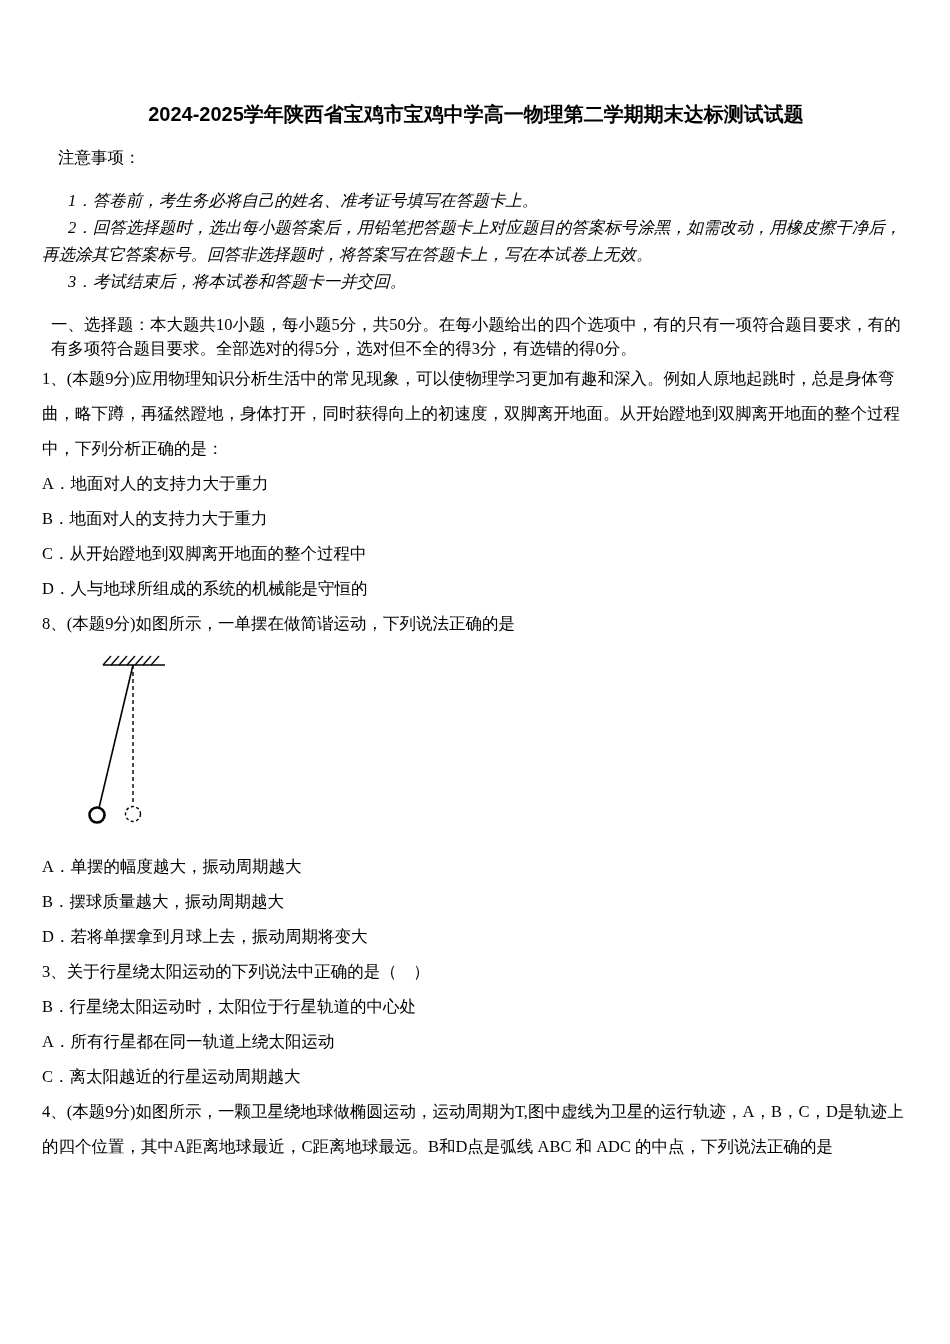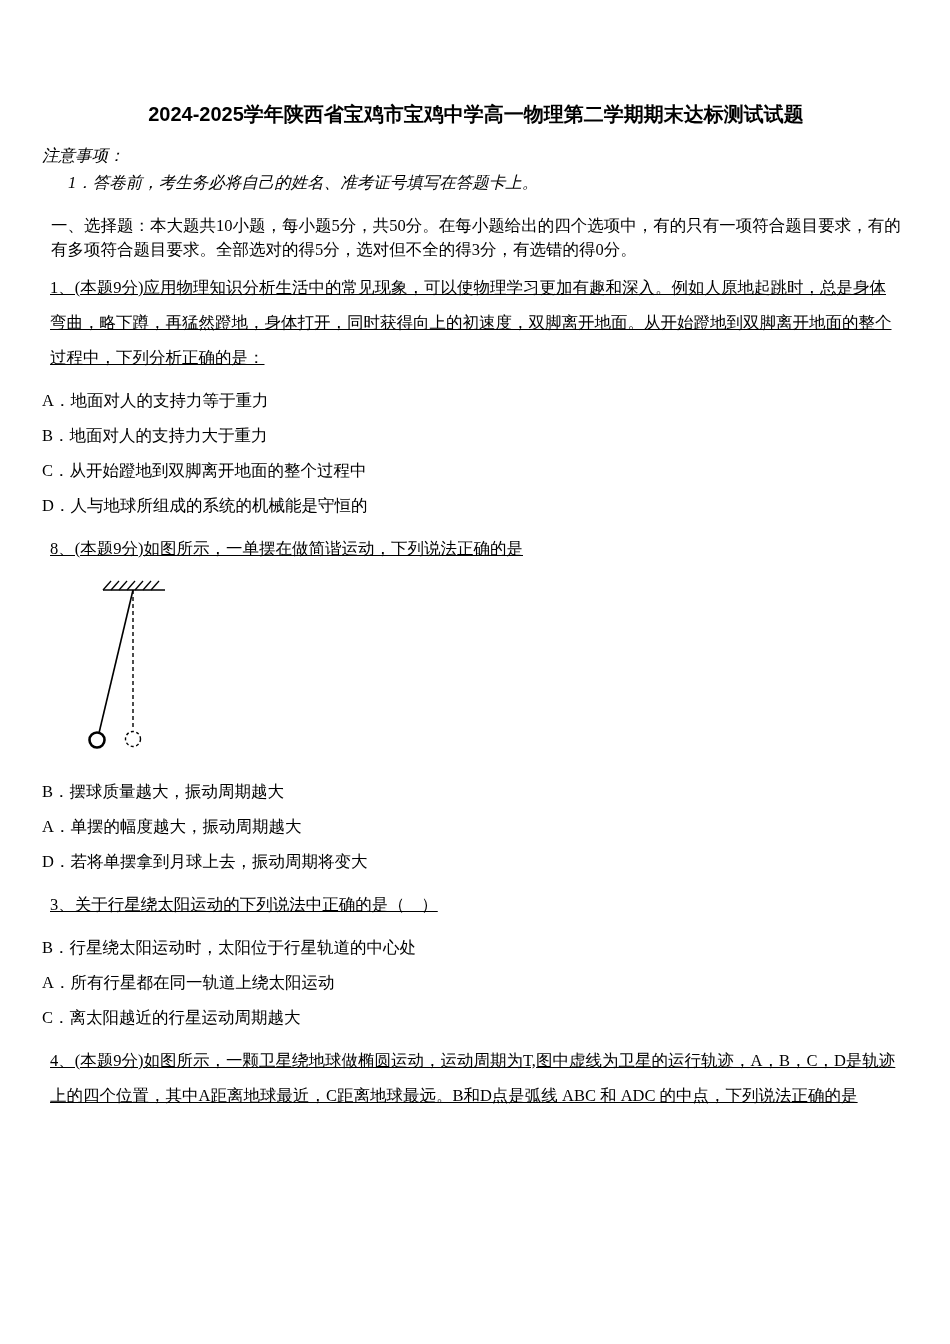--- a/index.html
+++ b/index.html
@@ -21,66 +21,66 @@
   }
   .title {
     font-size: 20px;
     font-weight: 700;
     text-align: center;
     margin: 0 0 14px 0;
     line-height: 28px;
     font-family: "Liberation Sans", "DejaVu Sans", sans-serif;
   }
   .notice-header {
-    margin: 0;
+    margin: 16px;
     line-height: 27px;
-    font-style: italic;
   }
   .notice-item {
     margin: 0;
     line-height: 27px;
     text-indent: 26px;
     font-style: italic;
   }
   .section-header {
     margin: 18px 0 0 9px;
     line-height: 24px;
   }
   .question { margin: 0; }
   .stem {
-    margin: 8px;
+    margin: 0;
     line-height: 35px;
-    text-decoration: underline;
   }
   .option {
     margin: 0;
     line-height: 35px;
   }
   .figure {
     margin: 10px 0 8px 26px;
   }
   .figure svg { display: block; }
 </style>
 </head>
 <body>
 
 <div class="page">
 
   <h1 class="title">2024-2025学年陕西省宝鸡市宝鸡中学高一物理第二学期期末达标测试试题</h1>
 
   <section class="notices">
     <p class="notice-header">注意事项：</p>
     <p class="notice-item">1．答卷前，考生务必将自己的姓名、准考证号填写在答题卡上。</p>
+    <p class="notice-item">2．回答选择题时，选出每小题答案后，用铅笔把答题卡上对应题目的答案标号涂黑，如需改动，用橡皮擦干净后，再选涂其它答案标号。回答非选择题时，将答案写在答题卡上，写在本试卷上无效。</p>
+    <p class="notice-item">3．考试结束后，将本试卷和答题卡一并交回。</p>
   </section>
 
   <p class="section-header">一、选择题：本大题共10小题，每小题5分，共50分。在每小题给出的四个选项中，有的只有一项符合题目要求，有的有多项符合题目要求。全部选对的得5分，选对但不全的得3分，有选错的得0分。</p>
 
   <div class="question">
     <p class="stem">1、(本题9分)应用物理知识分析生活中的常见现象，可以使物理学习更加有趣和深入。例如人原地起跳时，总是身体弯曲，略下蹲，再猛然蹬地，身体打开，同时获得向上的初速度，双脚离开地面。从开始蹬地到双脚离开地面的整个过程中，下列分析正确的是：</p>
-    <p class="option">A．地面对人的支持力等于重力</p>
+    <p class="option">A．地面对人的支持力大于重力</p>
     <p class="option">B．地面对人的支持力大于重力</p>
     <p class="option">C．从开始蹬地到双脚离开地面的整个过程中</p>
     <p class="option">D．人与地球所组成的系统的机械能是守恒的</p>
   </div>
 
   <div class="question">
     <p class="stem">8、(本题9分)如图所示，一单摆在做简谐运动，下列说法正确的是</p>
 
     <figure class="figure">
       <svg width="150" height="190" viewBox="0 0 150 190" xmlns="http://www.w3.org/2000/svg">
@@ -94,22 +94,22 @@
           <line x1="75" y1="14" x2="83" y2="5"></line>
           <line x1="83" y1="14" x2="91" y2="5"></line>
         </g>
         <line x1="65" y1="14" x2="31" y2="157" stroke="#000" stroke-width="1.6"></line>
         <circle cx="29" cy="164" r="7.5" fill="#ffffff" stroke="#000" stroke-width="2.6"></circle>
         <line x1="65" y1="14" x2="65" y2="154" stroke="#000" stroke-width="1.4" stroke-dasharray="4,3"></line>
         <circle cx="65" cy="163" r="7.5" fill="none" stroke="#000" stroke-width="1.4" stroke-dasharray="3,2.5"></circle>
       </svg>
     </figure>
 
+    <p class="option">A．单摆的幅度越大，振动周期越大</p>
     <p class="option">B．摆球质量越大，振动周期越大</p>
-    <p class="option">A．单摆的幅度越大，振动周期越大</p>
     <p class="option">D．若将单摆拿到月球上去，振动周期将变大</p>
   </div>
 
   <div class="question">
     <p class="stem">3、关于行星绕太阳运动的下列说法中正确的是（　）</p>
     <p class="option">B．行星绕太阳运动时，太阳位于行星轨道的中心处</p>
     <p class="option">A．所有行星都在同一轨道上绕太阳运动</p>
     <p class="option">C．离太阳越近的行星运动周期越大</p>
   </div>
 

